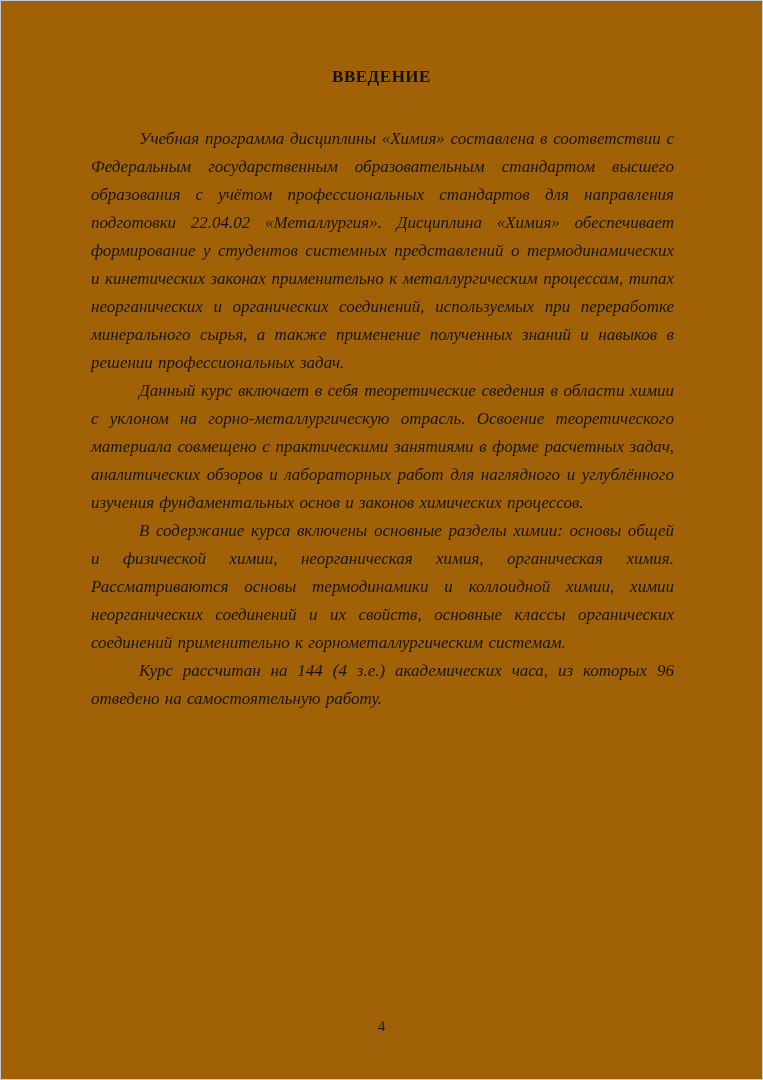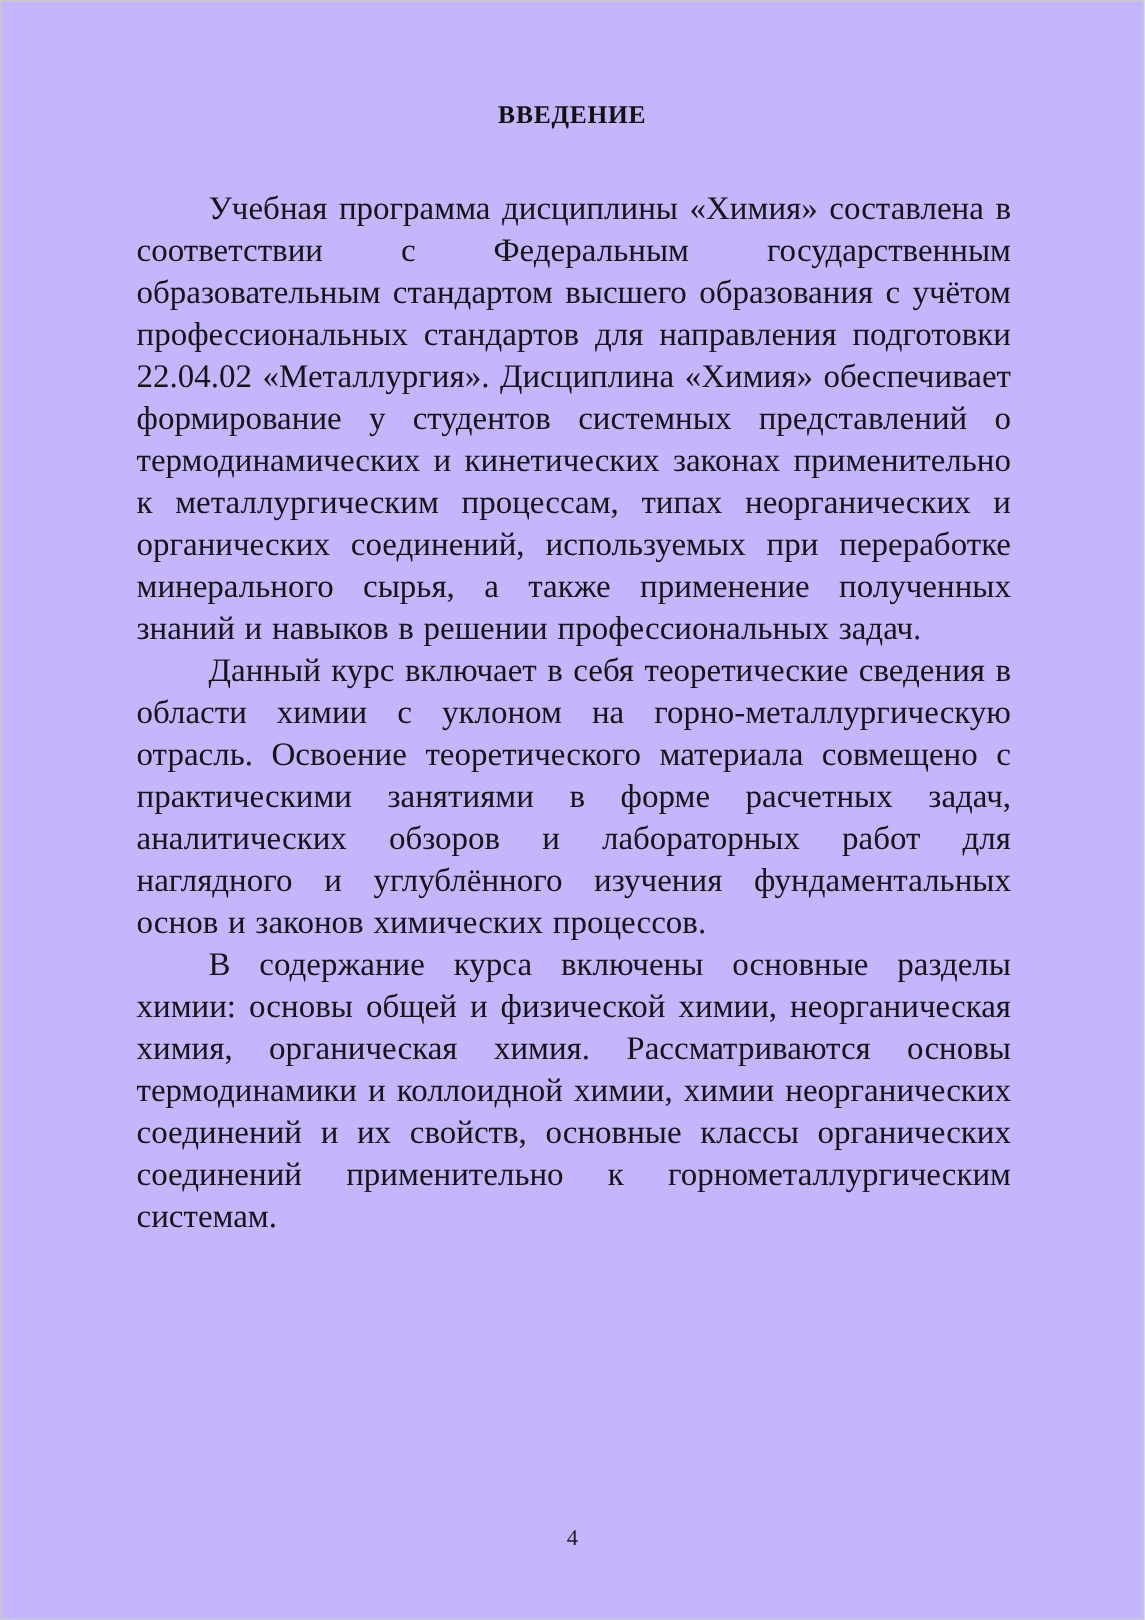--- a/index.html
+++ b/index.html
@@ -4,21 +4,21 @@
 <style>
   html, body {
     margin: 0;
     padding: 0;
     background: #ffffff;
   }
   .page {
     position: relative;
     width: 763px;
     height: 1080px;
-    background: #c4b5fd;
+    background: #a16207;
     box-sizing: border-box;
     border: 1px solid #c9c9c9;
     font-family: "Liberation Serif", "DejaVu Serif", serif;
     color: #1a1a1a;
     overflow: hidden;
   }
   .doc-title {
     margin: 0;
     padding-top: 66px;
     text-align: center;
@@ -26,26 +26,27 @@
     font-weight: bold;
     letter-spacing: 0.5px;
     color: #111111;
   }
   .doc-body {
     margin: 38px 90px 0 90px;
     width: 583px;
   }
   .doc-body p {
     margin: 0;
-    font-size: 22px;
+    font-size: 17px;
     line-height: 28px;
     text-align: justify;
     text-indent: 48px;
     word-spacing: 1px;
     color: #151515;
+    font-style: italic;
   }
   .page-number {
     position: absolute;
     bottom: 44px;
     left: 0;
     width: 100%;
     text-align: center;
     font-size: 15px;
     color: #1a1a1a;
   }
@@ -54,17 +55,18 @@
 <body>
 
 <div class="page">
 
   <h1 class="doc-title">ВВЕДЕНИЕ</h1>
 
   <div class="doc-body">
     <p>Учебная программа дисциплины «Химия» составлена в соответствии с Федеральным государственным образовательным стандартом высшего образования с учётом профессиональных стандартов для направления подготовки 22.04.02 «Металлургия». Дисциплина «Химия» обеспечивает формирование у студентов системных представлений о термодинамических и кинетических законах применительно к металлургическим процессам, типах неорганических и органических соединений, используемых при переработке минерального сырья, а также применение полученных знаний и навыков в решении профессиональных задач.</p>
     <p>Данный курс включает в себя теоретические сведения в области химии с уклоном на горно-металлургическую отрасль. Освоение теоретического материала совмещено с практическими занятиями в форме расчетных задач, аналитических обзоров и лабораторных работ для наглядного и углублённого изучения фундаментальных основ и законов химических процессов.</p>
     <p>В содержание курса включены основные разделы химии: основы общей и физической химии, неорганическая химия, органическая химия. Рассматриваются основы термодинамики и коллоидной химии, химии неорганических соединений и их свойств, основные классы органических соединений применительно к горнометаллургическим системам.</p>
+    <p>Курс рассчитан на 144 (4 з.е.) академических часа, из которых 96 отведено на самостоятельную работу.</p>
   </div>
 
   <div class="page-number">4</div>
 
 </div>
 
 </body></html>

